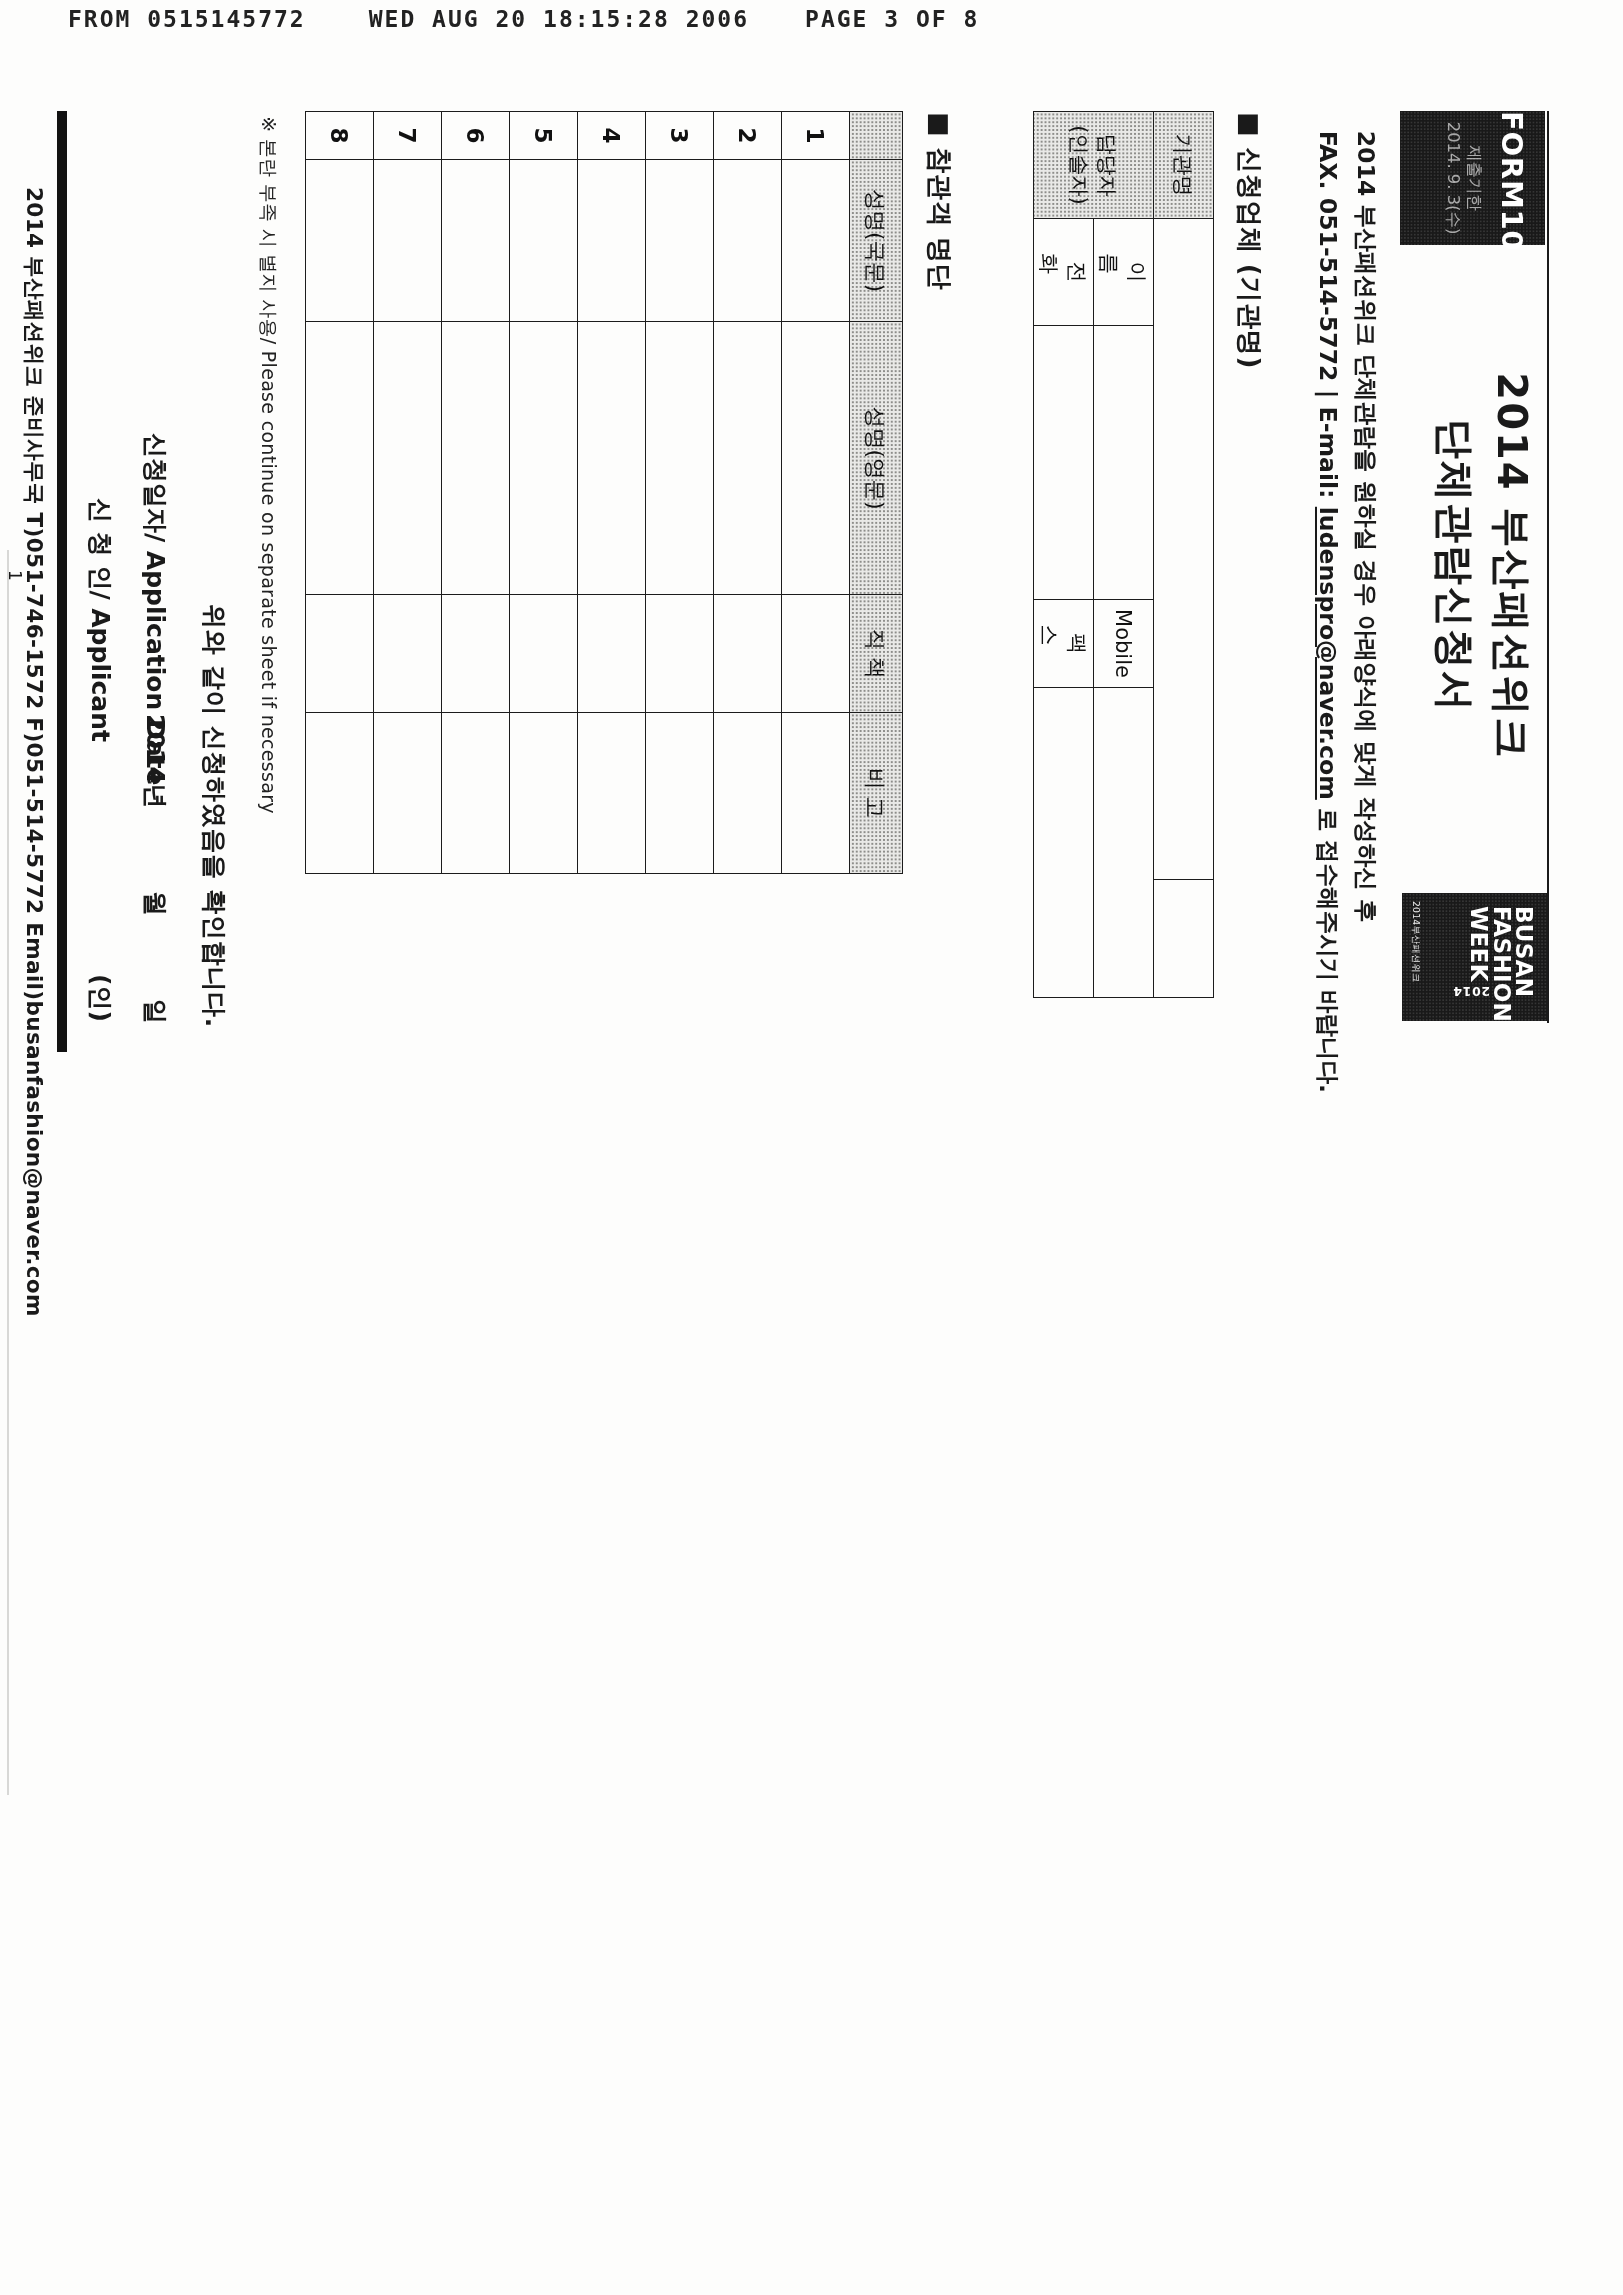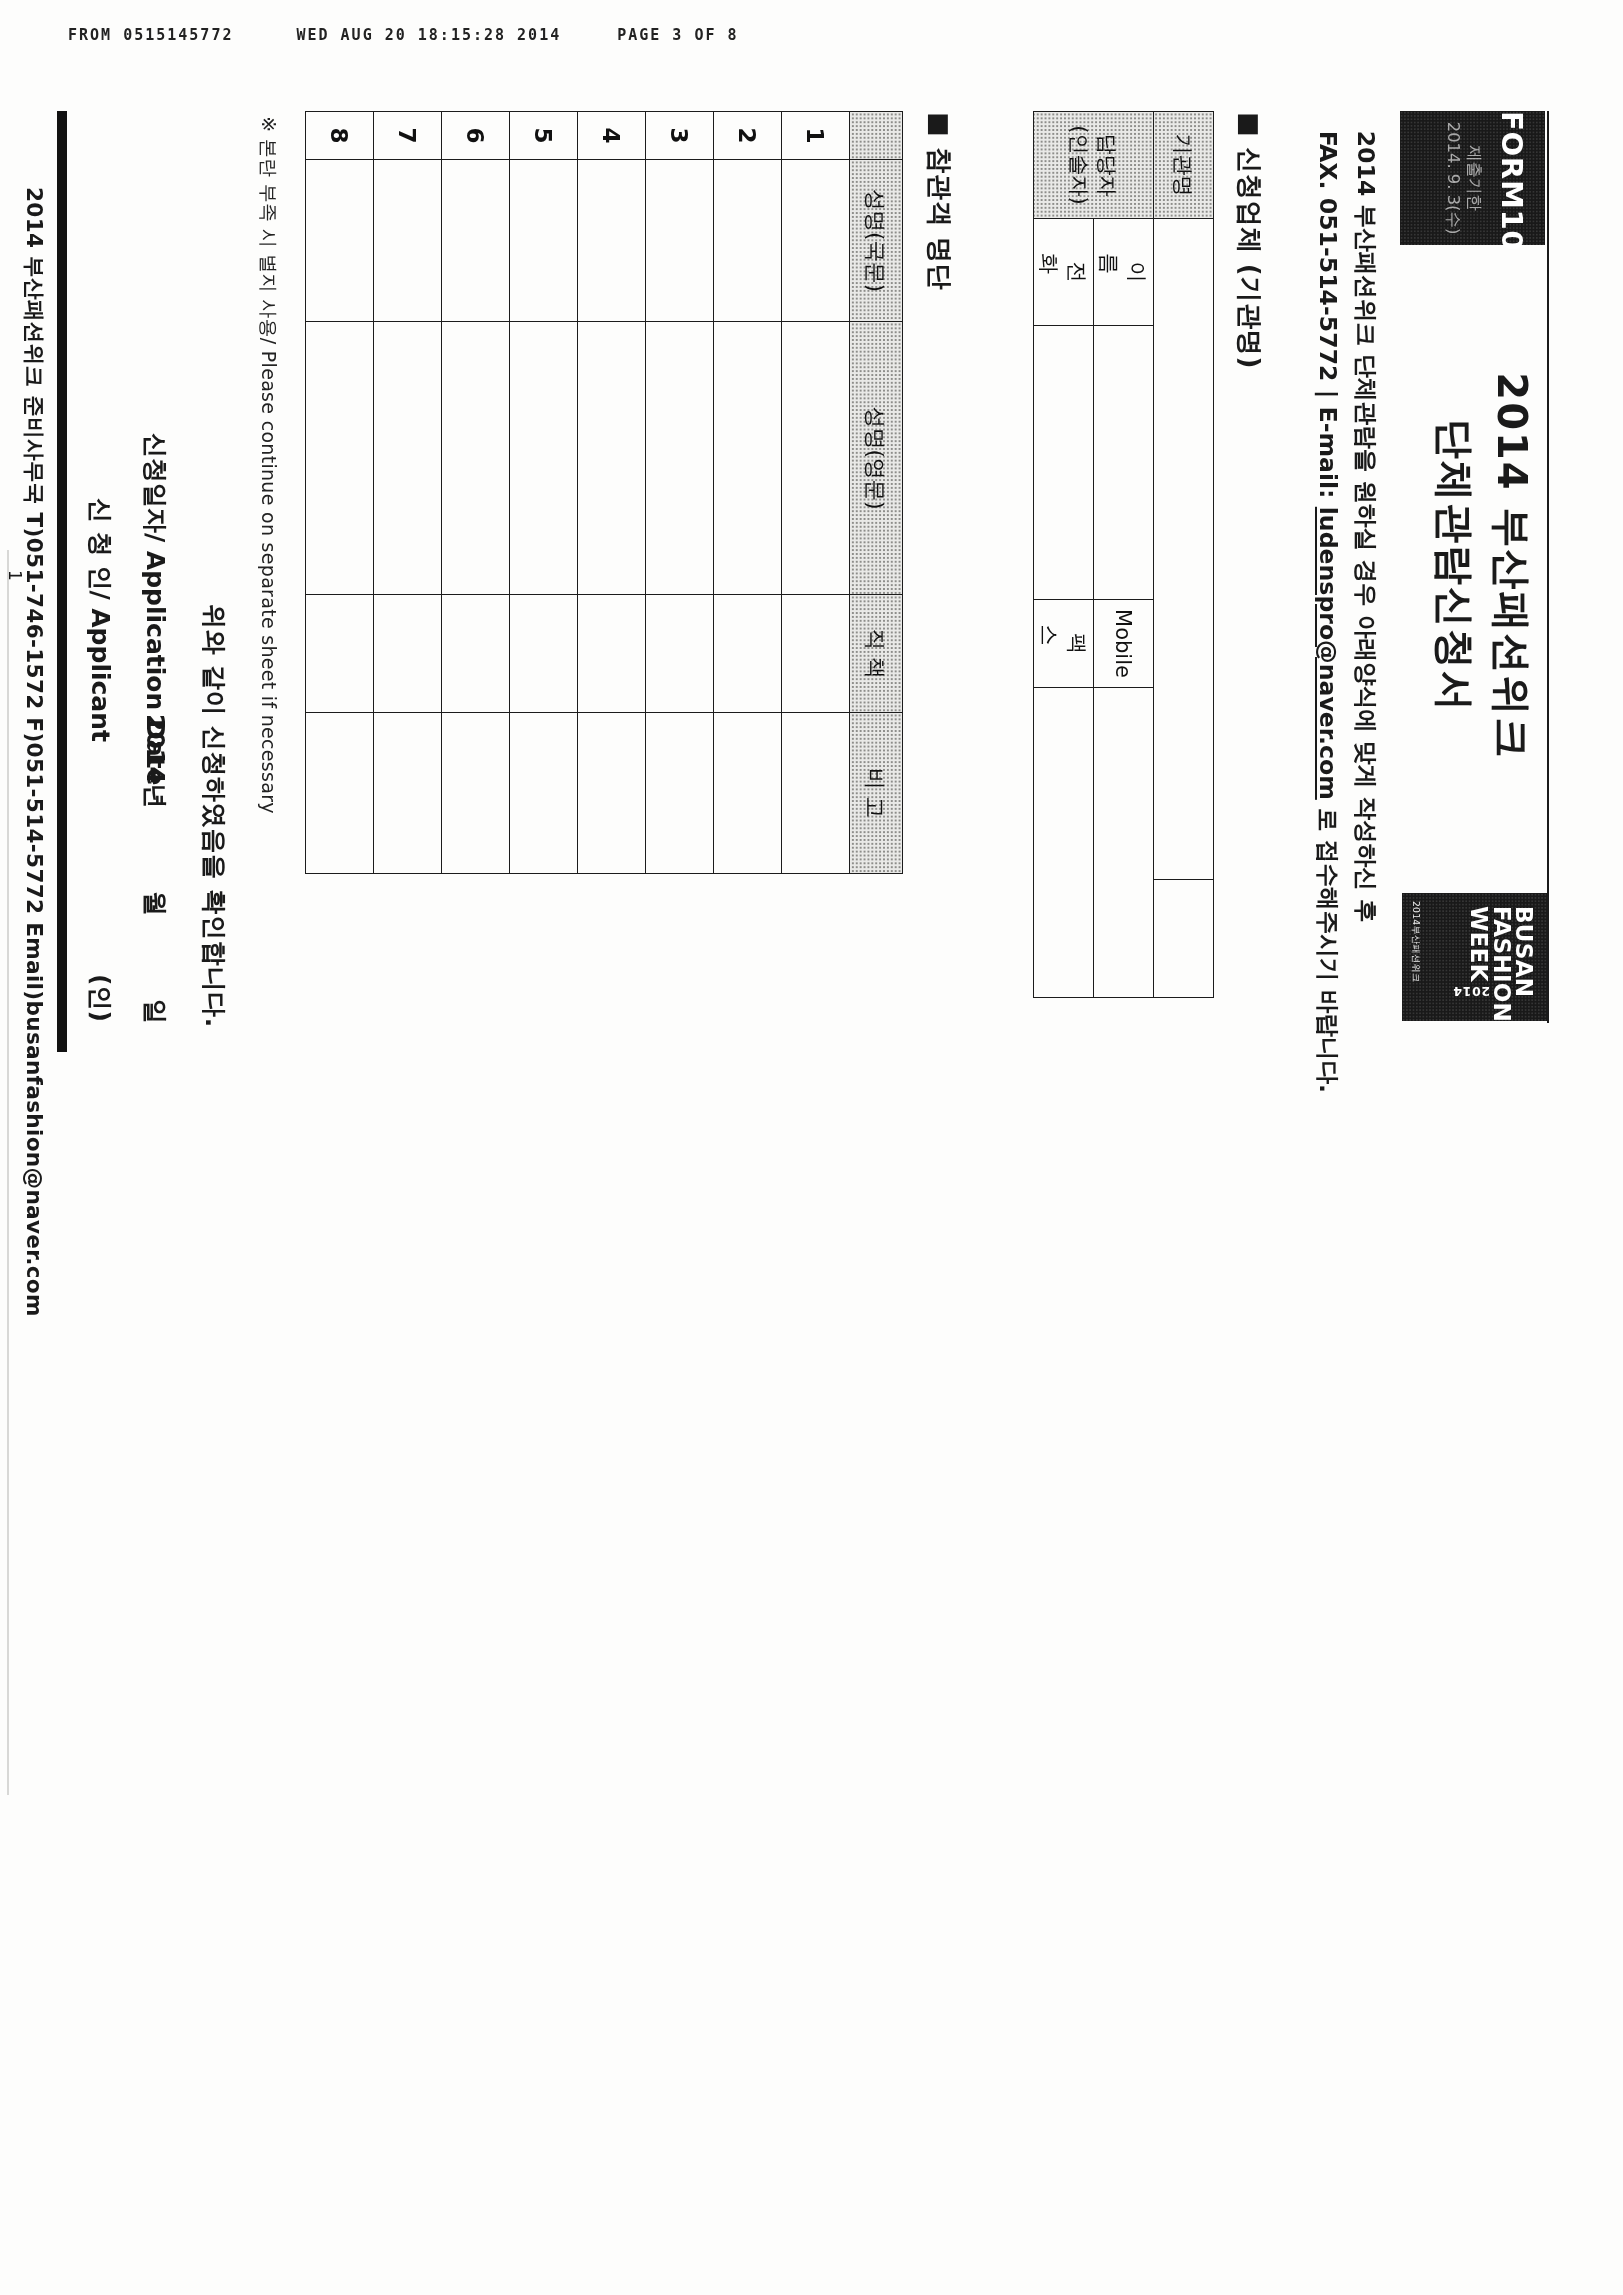--- a/index.html
+++ b/index.html
@@ -2,21 +2,21 @@
 <html style="font-size:10.5px"><head>
 <meta charset="utf-8">
 <style>
   html,body{margin:0;padding:0;background:#ffffff;}
   .page{position:relative;width:1623px;height:2295px;background:#fdfdfc;overflow:hidden;
         font-family:"DejaVu Sans",sans-serif;color:#1a1a1a;}
 
   
   .faxbar{position:absolute;left:68px;top:1.3px;height:31px;display:flex;align-items:flex-end;
           font-family:"DejaVu Sans Mono","Liberation Mono",monospace;font-weight:bold;
-          font-size:15px;letter-spacing:2px;color:#222;white-space:nowrap;margin-top:12px;}
+          font-size:23px;letter-spacing:2px;color:#222;white-space:nowrap;}
   .faxbar span{display:inline-block;}
   .fax-gap1{margin-left:63px;} .fax-gap2{margin-left:56px;}
 
   
   .scan-artifact{position:absolute;left:7.2px;top:550px;width:2px;height:1245px;background:#b9b9b6;opacity:.55;}
 
   
   .form{position:absolute;left:1549px;top:111px;width:943px;height:1546px;
         transform:rotate(90deg);transform-origin:0 0;}
 
@@ -75,21 +75,21 @@
            letter-spacing:0.3px;white-space:nowrap;}
   .pageno{position:absolute;left:459px;top:1524px;font-size:17px;}
 </style>
 </head>
 <body>
 
 <div class="page">
 
   <div class="faxbar">
     <span>FROM 0515145772</span>
-    <span class="fax-gap1">WED AUG 20 18:15:28 2014</span>
+    <span class="fax-gap1">WED AUG 20 18:15:28 2006</span>
     <span class="fax-gap2">PAGE 3 OF 8</span>
   </div>
 
   <div class="scan-artifact"></div>
 
   <div class="form">
 
     <div class="topline"></div>
 
     <div class="blackbox form10-box">

